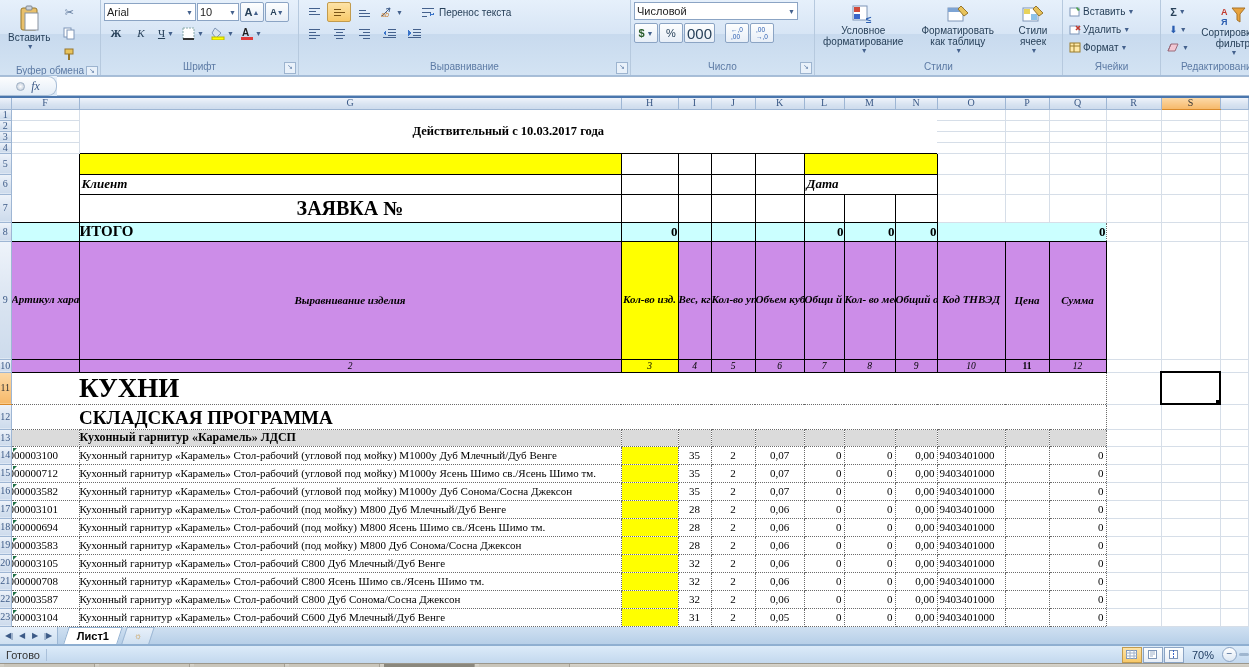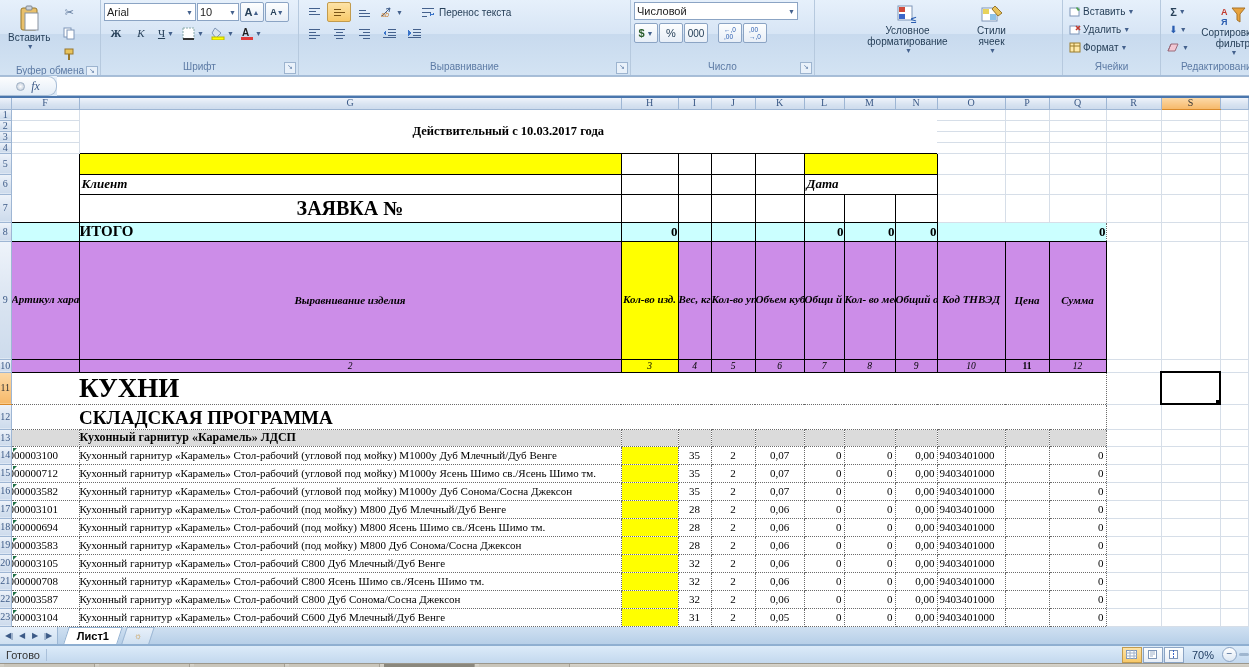--- a/index.html
+++ b/index.html
@@ -300,21 +300,21 @@
           </div>
         <div class="hrow" style="margin-top:2px">
           <div class="smbtn boxed">
               <span style="font-weight:bold;color:#2c5e2e">$</span>
               <span class="arrow">▼</span>
             </div>
           <div class="smbtn boxed">
               <span>%</span>
             </div>
           <div class="smbtn boxed">
-              <span style="font-size:10px">000</span>
+              <span style="font-size:15px">000</span>
             </div>
           <div style="width:8px"></div>
           <div class="smbtn boxed">
               <span style="font-size:6.5px;line-height:7px;color:#2a5db0;text-align:left"><span>←,0</span><br><span>,00</span></span>
             </div>
           <div class="smbtn boxed">
               <span style="font-size:6.5px;line-height:7px;color:#2a5db0;text-align:left"><span>,00</span><br><span>→,0</span></span>
             </div>
         </div>
       </div>
@@ -330,33 +330,45 @@
             <svg width="22" height="20">
               <rect x="1" y="1" width="14" height="14" fill="#fff" stroke="#7e96b8"></rect>
               <rect x="2" y="2" width="6" height="5" fill="#d04a3a"></rect>
               <rect x="2" y="9" width="6" height="5" fill="#3a66c9"></rect>
               <text x="14" y="18" font-size="10" fill="#2a5db0" font-weight="bold">≤</text>
             </svg>
           </span>
         <span>Условное форматирование</span>
         <span class="arrow">▼</span>
       </div>
+      <div class="bigbtn" style="width:92px">
+        <span>
+            <svg width="22" height="20">
+              <rect x="1" y="3" width="15" height="13" fill="#fff" stroke="#7e96b8"></rect>
+              <rect x="1" y="3" width="15" height="4" fill="#7ea4d4"></rect>
+              <path d="M14 1l7 7-4 3-6-7z" fill="#e8c35c" stroke="#97762c"></path>
+            </svg>
+          </span>
+        <span>Форматировать как таблицу</span>
+        <span class="arrow">▼</span>
+      </div>
       <div class="bigbtn" style="width:48px">
         <span>
             <svg width="22" height="20">
               <rect x="1" y="3" width="15" height="13" fill="#fff" stroke="#7e96b8"></rect>
               <rect x="2" y="4" width="6" height="5" fill="#e8d35c"></rect>
               <rect x="9" y="9" width="6" height="6" fill="#8fc2e8"></rect>
               <path d="M14 1l7 7-4 3-6-7z" fill="#e8c35c" stroke="#97762c"></path>
             </svg>
           </span>
         <span>Стили ячеек</span>
         <span class="arrow">▼</span>
       </div>
     </div>
+    <div class="rlabel"><span>Стили</span></div>
   </div>
 
   <div class="rgroup" style="width:97px">
     <div class="rbody">
       <div class="stack" style="width:100%;padding-top:1px">
         <div class="smbtn" style="justify-content:flex-start;height:15px">
           <span>
               <svg width="12" height="11">
                 <rect x="1" y="2" width="9" height="8" fill="#fff" stroke="#7e96b8"></rect>
                 <path d="M8 1l3 3-2 1-2-3z" fill="#4da14d"></path>

